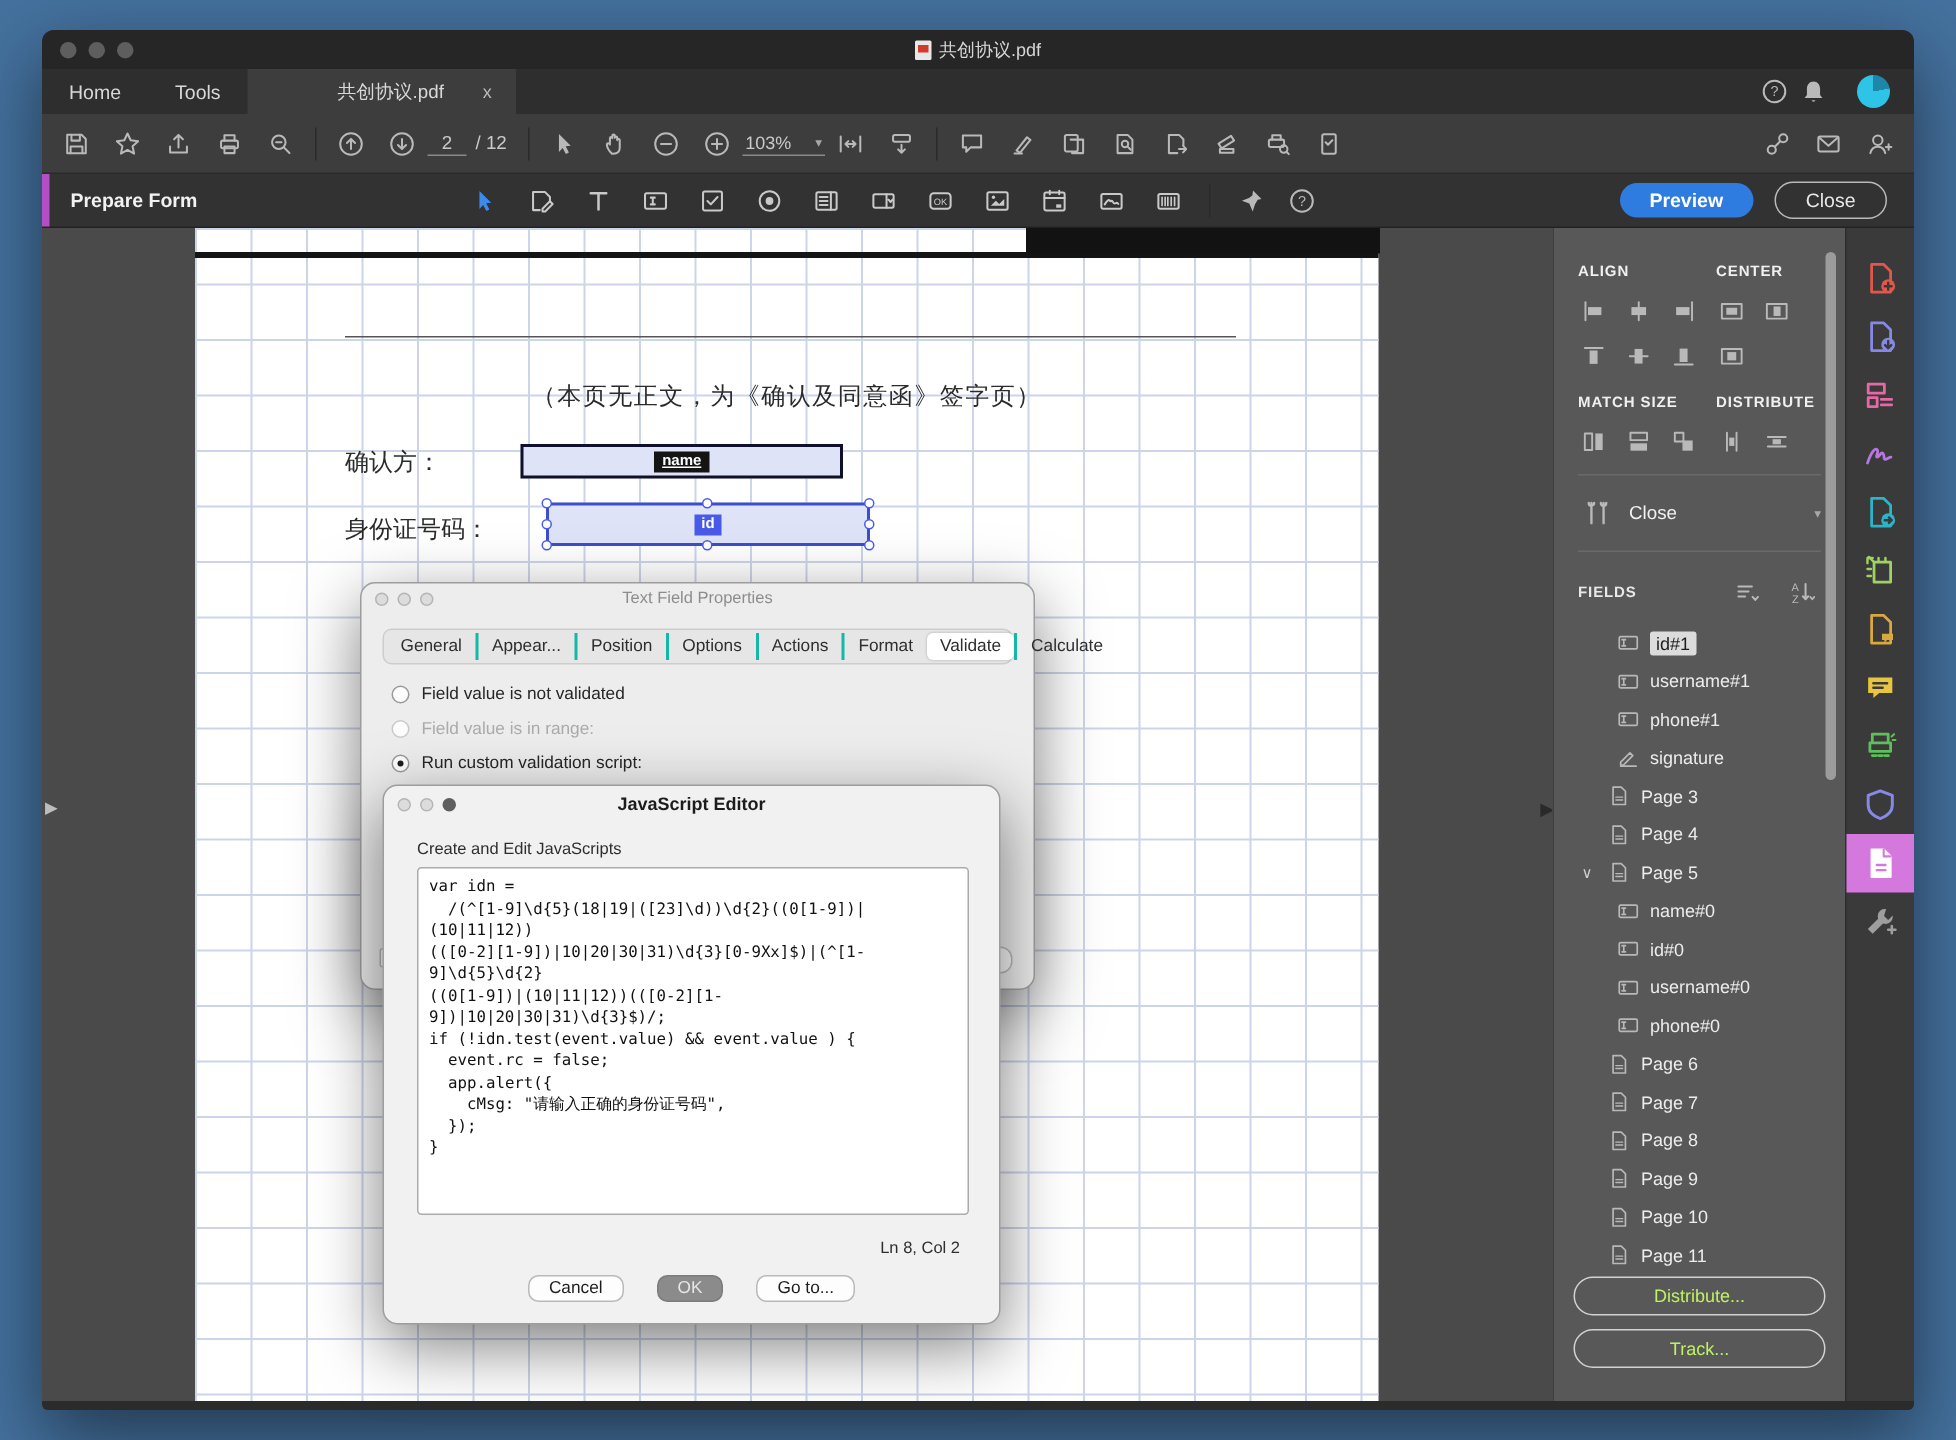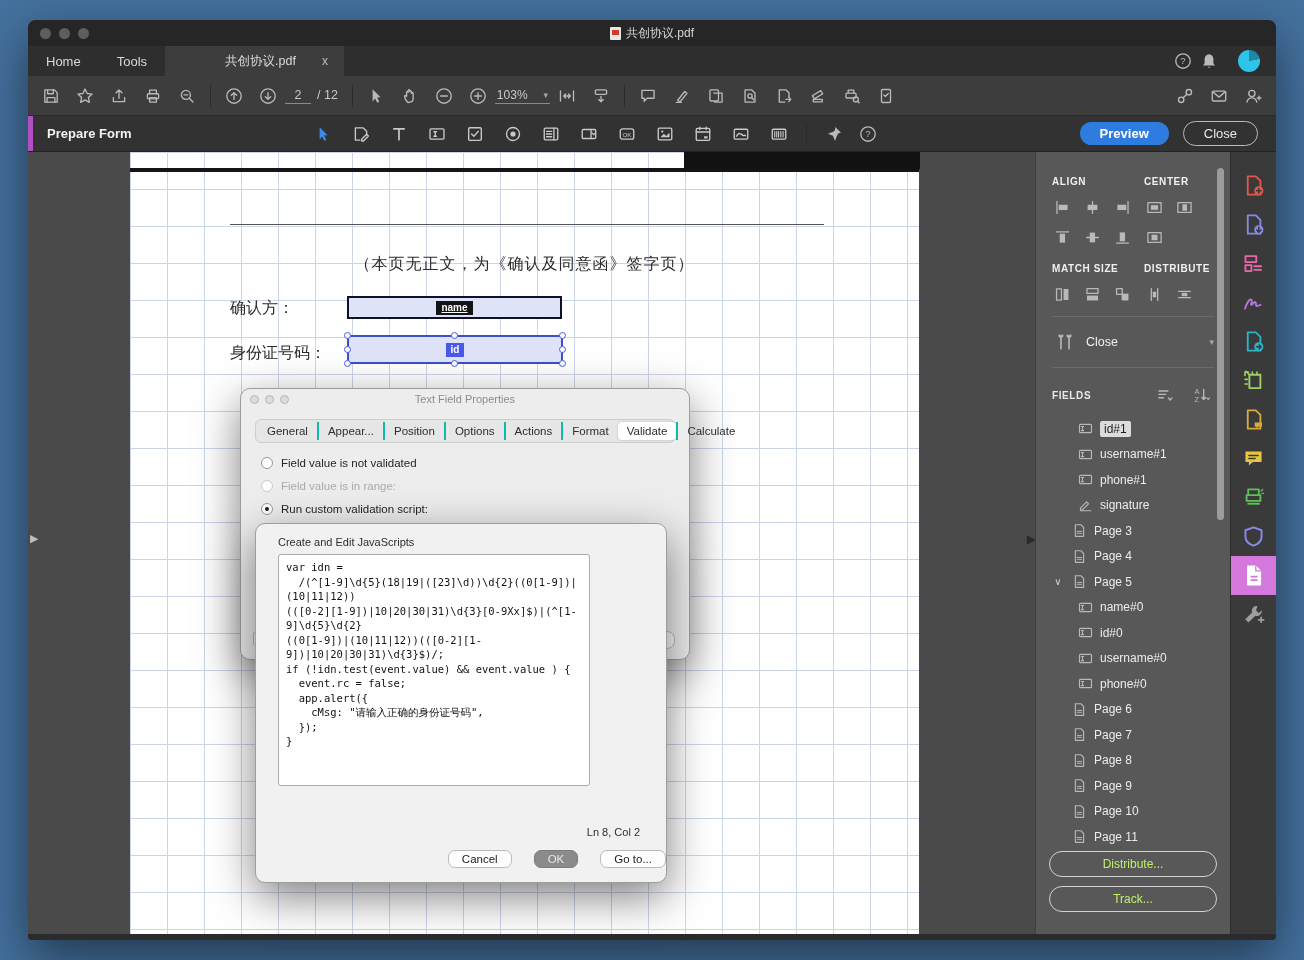--- a/index.html
+++ b/index.html
@@ -45,21 +45,21 @@
   .docarea{position:relative;flex:1;overflow:hidden;background:#4a4a4a;}
   .page{position:absolute;left:102px;top:0;width:789px;height:782px;background:#fff;
         background-image:linear-gradient(#ccd4ea 1px,transparent 1px),linear-gradient(90deg,#ccd4ea 1px,transparent 1px);
         background-size:37px 37px;}
   .topline{position:absolute;left:0;top:16px;width:100%;height:4px;background:#141414;}
   .darkstrip{position:absolute;left:656px;top:0;width:236px;height:17px;background:#121212;}
   .docheading{position:absolute;left:0;top:102px;width:100%;text-align:center;color:#2b2b2b;font-size:16px;letter-spacing:1px;}
   .doclabel{position:absolute;color:#2b2b2b;font-size:16px;}
   .ffield{position:absolute;background:#dfe3f7;display:flex;align-items:center;justify-content:center;}
   .fname{border:2px solid #10102e;}
-  .fid{border:2px solid #3d4ecc;}
+  .fid{border:2px solid #3d4ecc;margin-left:17px;}
   .fbadge{font-size:10px;font-weight:bold;color:#fff;padding:1px 5px;line-height:1.2;}
   .badge-dark{background:#141414;text-decoration:underline;}
   .badge-blue{background:#4a5ae8;}
   .handle{position:absolute;width:7px;height:7px;border-radius:50%;background:#fff;border:1.5px solid #4a5ae8;}
   .lefthandle{position:absolute;left:2px;top:380px;color:#bdbdbd;font-size:11px;}
   .panelhandle{position:absolute;right:-1px;top:380px;color:#2a2a2a;font-size:12px;}
   
   .panel{position:relative;width:195px;background:#585858;color:#e8e8e8;flex-shrink:0;border-left:1px solid #404040;}
   .seclabel{font-size:10px;font-weight:bold;letter-spacing:.6px;color:#f0f0f0;}
   .panelicons{display:flex;gap:10px;margin-top:10px;color:#b8b8b8;}
@@ -103,24 +103,24 @@
   .radio{width:12px;height:12px;border-radius:50%;border:1px solid #9a9a9a;background:#fdfdfd;position:relative;flex-shrink:0;}
   .radio.sel::after{content:"";position:absolute;left:3px;top:3px;width:4px;height:4px;border-radius:50%;background:#1c1c1c;}
   .dim{color:#ababab;}
   .radio.dim{border-color:#c9c9c9;}
   .rangerow{display:flex;align-items:center;gap:8px;margin:0 0 13px 20px;color:#ababab;}
   .minput{width:72px;height:17px;background:#fff;border:1px solid #ccc;border-radius:2px;}
   .fragcheck{position:absolute;left:12px;bottom:14px;width:13px;height:13px;border:1px solid #bbb;border-radius:2px;background:#fafafa;}
   .fragbtn{position:absolute;right:14px;bottom:10px;width:34px;height:18px;border:1px solid #bbb;border-radius:8px;background:#fafafa;}
   .jsdlg{left:255px;top:523px;width:412px;height:360px;background:#f1f1f1;}
   .jslabel{font-size:11px;color:#2e2e2e;margin:12px 0 6px 22px;}
-  .codebox{margin:0 22px;width:312px;height:232px;background:#fff;border:1px solid #ababab;border-radius:3px;padding:5px 7px;
+  .codebox{margin:0 22px;width:368px;height:232px;background:#fff;border:1px solid #ababab;border-radius:3px;padding:5px 7px;
            font-family:"DejaVu Sans Mono",monospace;font-size:10.5px;line-height:14.5px;color:#111;white-space:pre-wrap;overflow:hidden;}
   .jsstatus{position:absolute;right:26px;top:302px;font-size:11px;color:#2e2e2e;}
-  .jsbtns{position:absolute;left:0;right:0;top:326px;display:flex;justify-content:flex-end;gap:22px;}
+  .jsbtns{position:absolute;left:0;right:0;top:326px;display:flex;justify-content:center;gap:22px;}
   .dlgbtn{font-size:11.5px;border:1px solid #b9b9b9;border-radius:7px;background:#fdfdfd;color:#1d1d1d;padding:2px 13px;font-family:inherit;}
   .dlgbtn.grey{background:#8b8b8b;color:#e6e6e6;border-color:#7c7c7c;}
   .bottomstrip{height:8px;background:#2b2b2b;}
 </style>
 </head>
 <body>
 
 <div class="screen">
   <div class="window">
 
@@ -921,20 +921,28 @@
       <div class="radiorow">
         <span class="radio sel"></span>
         <span>Run custom validation script:</span>
       </div>
     </div>
     <span class="fragcheck"></span>
     <span class="fragbtn"></span>
   </div>
 
   <div class="dialog jsdlg">
+    <div class="dtitlebar" style="height:24px;">
+      <div class="dlights">
+        <span class="dlight"></span>
+        <span class="dlight"></span>
+        <span class="dlight on"></span>
+      </div>
+      <div class="dtitle strong">JavaScript Editor</div>
+    </div>
     <div class="jslabel">Create and Edit JavaScripts</div>
     <pre class="codebox" id="codebox">var idn =
   /(^[1-9]\d{5}(18|19|([23]\d))\d{2}((0[1-9])|(10|11|12))
 (([0-2][1-9])|10|20|30|31)\d{3}[0-9Xx]$)|(^[1-9]\d{5}\d{2}
 ((0[1-9])|(10|11|12))(([0-2][1-9])|10|20|30|31)\d{3}$)/;
 if (!idn.test(event.value) &amp;&amp; event.value ) {
   event.rc = false;
   app.alert({
     cMsg: "请输入正确的身份证号码",
   });

